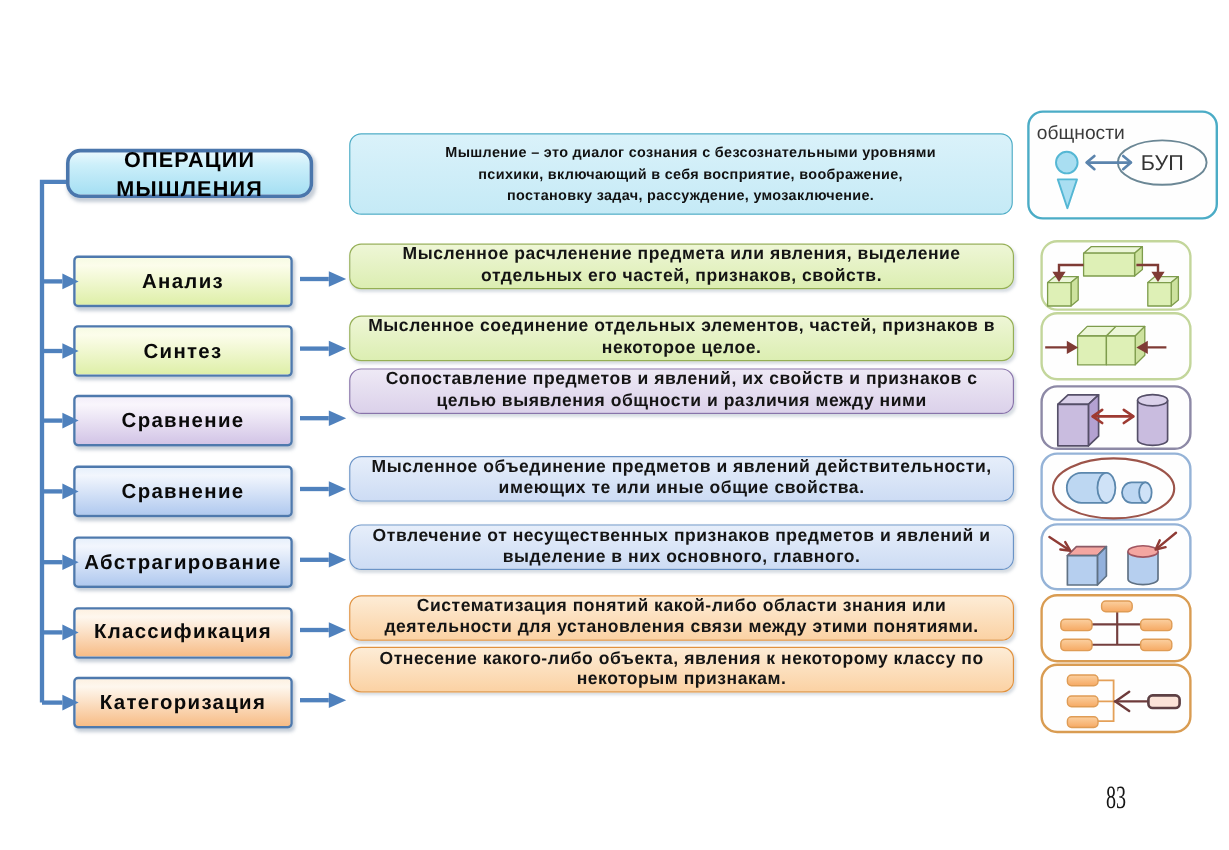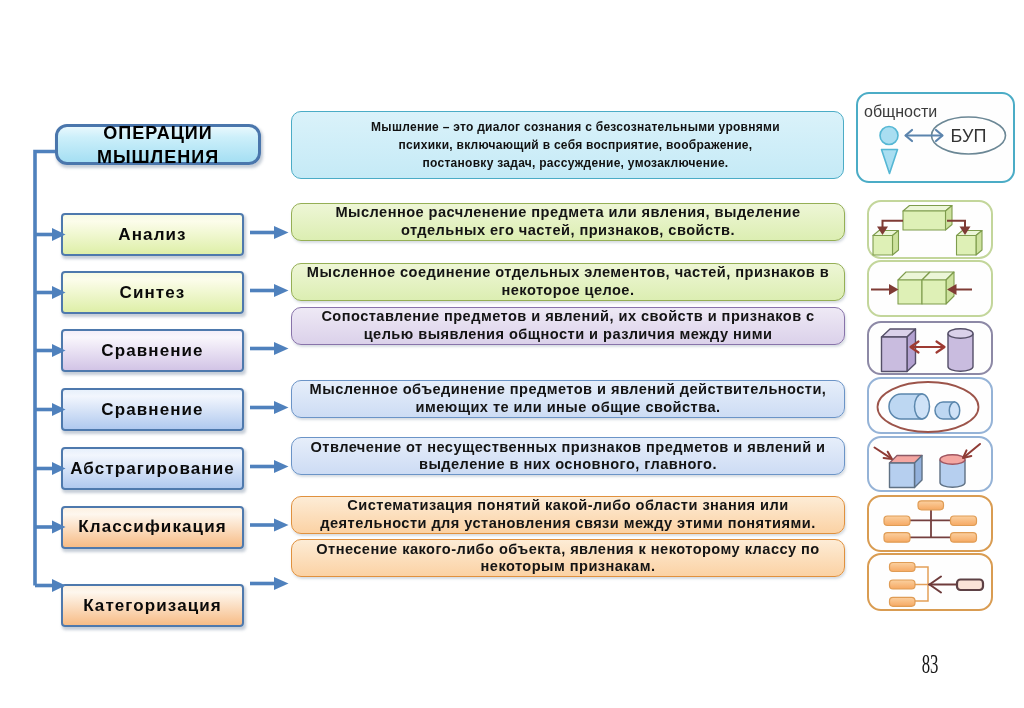--- a/index.html
+++ b/index.html
@@ -39,21 +39,21 @@
 
 <div class="abs" style="left:856px;top:92px;width:159px;height:91px;border:2px solid #4bacc6;border-radius:13px;background:#fefefe;"></div>
 <div class="abs" style="left:864px;top:103px;font-size:16px;color:#3b3b3b;">общности</div>
 
 <div class="abs ctr lb g" style="top:213px;">Анализ</div>
 <div class="abs ctr lb g" style="top:271px;">Синтез</div>
 <div class="abs ctr lb p" style="top:329px;">Сравнение</div>
 <div class="abs ctr lb b" style="top:388px;">Сравнение</div>
 <div class="abs ctr lb b" style="top:447px;">Абстрагирование</div>
 <div class="abs ctr lb o" style="top:505.5px;">Классификация</div>
-<div class="abs ctr lb o" style="top:564px;margin-top:20px;">Категоризация</div>
+<div class="abs ctr lb o" style="top:564px;">Категоризация</div>
 
 <div class="abs ctr mb g" style="top:203px;">
     <span>Мысленное расчленение предмета или явления, выделение<br>отдельных его частей, признаков, свойств.</span>
   </div>
 <div class="abs ctr mb g" style="top:262.5px;">
     <span>Мысленное соединение отдельных элементов, частей, признаков в<br>некоторое целое.</span>
   </div>
 <div class="abs ctr mb p" style="top:307px;">
     <span>Сопоставление предметов и явлений, их свойств и признаков с<br>целью выявления общности и различия между ними</span>
   </div>

